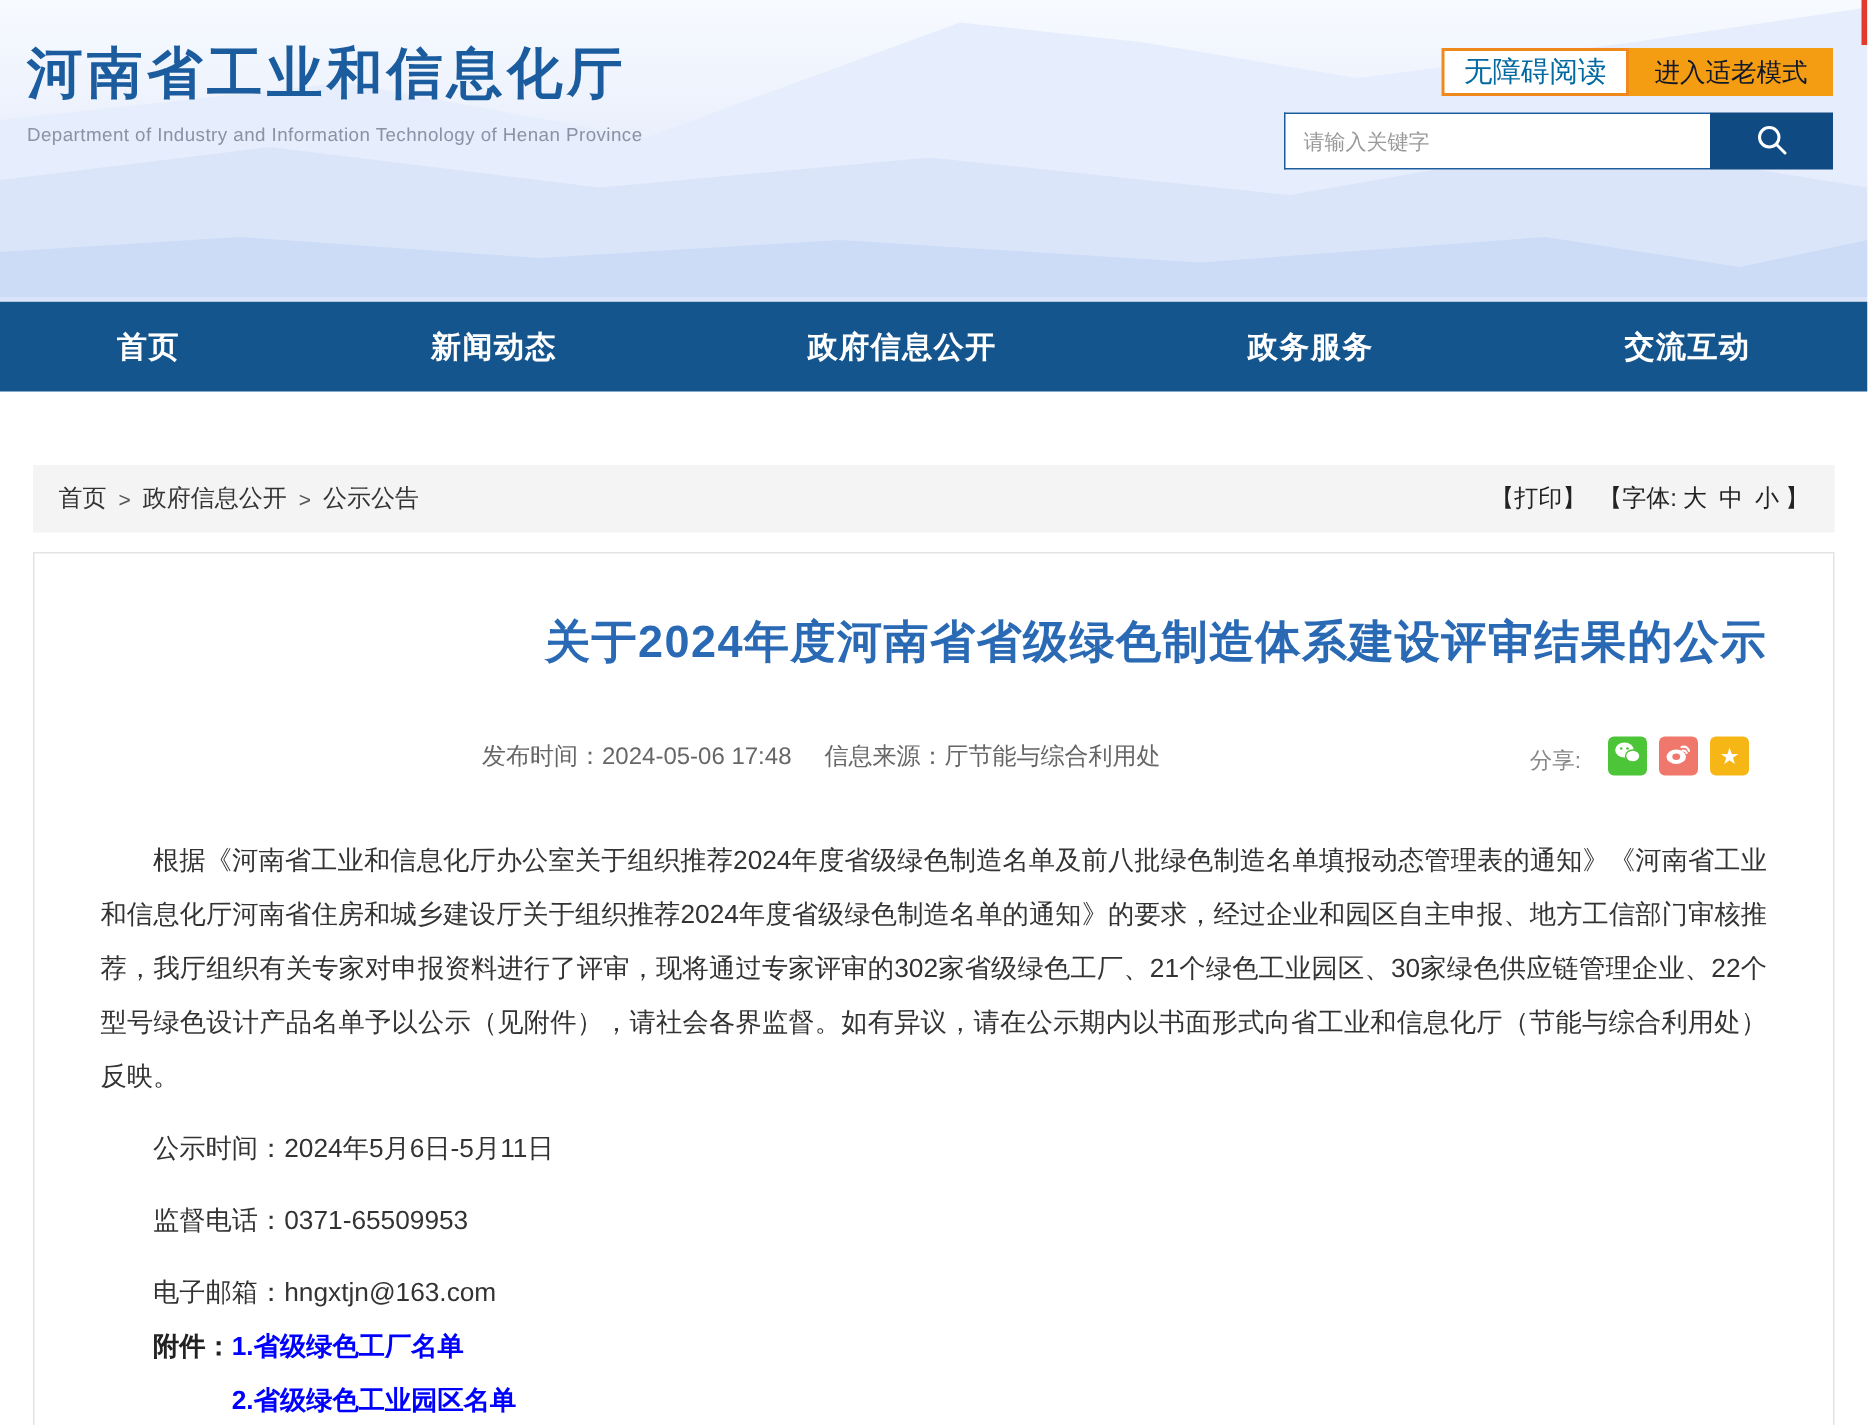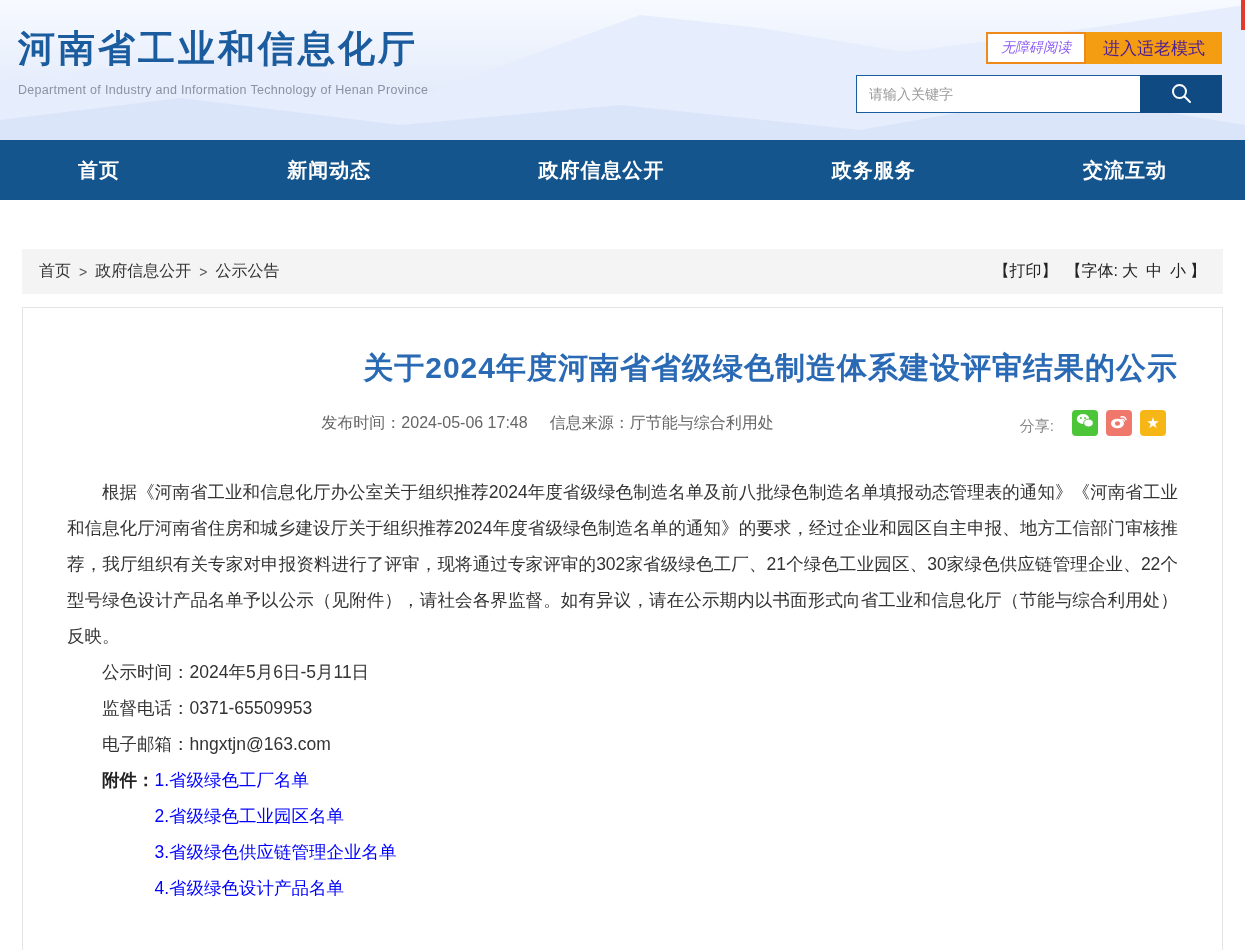--- a/index.html
+++ b/index.html
@@ -1,31 +1,31 @@
 <!DOCTYPE html>
 <html><head>
 <meta charset="utf-8">
 <style>
   * { margin:0; padding:0; box-sizing:border-box; }
   html,body { width:1245px; height:950px; overflow:hidden; background:#fff;
     font-family:"Liberation Sans", sans-serif; }
 
   
-  .site-header { position:relative; height:140px; overflow:hidden;
+  .site-header { position:relative; height:201px; overflow:hidden;
     background:linear-gradient(180deg,#f7faff 0%,#eaf0fc 45%,#d9e4f8 100%); }
   .mountains { position:absolute; left:0; top:0; width:1245px; height:198px; }
   .logo { position:absolute; left:18px; top:24px; z-index:2; }
   .logo-title { font-size:37px; font-weight:bold; color:#1b5c9e; letter-spacing:3px; }
   .logo-sub { font-size:12.5px; color:#8a93a3; margin-top:9px; letter-spacing:.3px; }
   .header-controls { position:absolute; right:23px; top:32px; z-index:2; width:412px; }
   .btn-row { display:flex; justify-content:flex-end; }
   .btn-access { height:32px; display:flex; align-items:center; padding:0 13px;
-    background:#fff; border:2px solid #f0891c; color:#8b5cf6; font-size:14px; cursor:pointer;font-style:italic; }
+    background:#fff; border:2px solid #f0891c; color:#0369a1; font-size:19px; cursor:pointer; }
   .btn-elder { height:32px; display:flex; align-items:center; padding:0 15px;
-    background:#f49c12; border:2px solid #f49c12; color:#4c1d95; font-size:17px; cursor:pointer; }
+    background:#f49c12; border:2px solid #f49c12; color:#0f172a; font-size:17px; cursor:pointer; }
   .search-row { margin-top:11px; display:flex; height:38px;padding-left:46px; }
   .search-input { flex:1; border:1px solid #1b5c9e; border-right:none; padding:0 12px;
     font-size:14px; color:#333; outline:none; font-family:"Liberation Sans",sans-serif; }
   .search-input::placeholder { color:#999; }
   .search-btn { width:82px; background:#0f4b82; border:none; display:flex;
     align-items:center; justify-content:center; cursor:pointer; }
   .red-sliver { position:absolute; right:0; top:0; width:4px; height:30px; background:#e23b2e; z-index:3; }
 
   
   .main-nav { height:60px; background:#15558d; display:flex; align-items:center;
@@ -40,40 +40,40 @@
   .crumb-sep { margin:0 8px; color:#555; font-size:14px; }
   .crumb-right { display:flex; align-items:center; font-size:16px; color:#222; }
   .print-btn { cursor:pointer; margin-right:8px; }
   .font-size-btn { cursor:pointer; margin:0 4px; }
 
   
   .card { width:1201px; margin:13px auto 0; min-height:575px; background:#fff;
     border:1px solid #e4e4e4; padding:40px 44px 60px; }
   .article-title { text-align:right; color:#2a6ab5; font-size:30px; font-weight:bold;
     letter-spacing:1px; line-height:40px; }
-  .meta-row { position:relative; margin-top:20px; height:30px; display:flex;
+  .meta-row { position:relative; margin-top:40px; height:30px; display:flex;
     align-items:center; justify-content:center; color:#666; font-size:16px; }
   .meta-text { margin-right:150px; }
   .meta-gap { display:inline-block; width:22px; }
   .share { position:absolute; right:12px; top:2px; display:flex; align-items:flex-end; }
   .share-label { color:#888; font-size:15px; margin-right:10px; }
   .icon-box { width:26px; height:26px; border-radius:4px; display:flex; align-items:center;
     justify-content:center; cursor:pointer; margin-left:8px; }
   .icon-wechat { background:#4dc538; }
   .icon-weibo { background:#f0776b; }
   .icon-qzone { background:#f6b716; color:#fff; font-size:15px; }
 
   .article-body { margin-top:36px; font-size:17.5px; line-height:36px; color:#333;
     text-align:justify; }
   .lead-para { text-indent:2em; }
-  .info-line { text-indent:2em; }
+  .info-line { text-indent:2em;margin-top:12px; }
   .attach-row { display:flex; padding-left:35px; }
   .attach-label { font-weight:bold; color:#222; white-space:nowrap; }
   .attach-links { display:flex; flex-direction:column; }
-  .attach-link { color:#0000fe; font-weight:normal; text-decoration:none; cursor:pointer; }
+  .attach-link { color:#0000fe; font-weight:bold; text-decoration:none; cursor:pointer; }
 </style>
 </head>
 <body>
 
 <header class="site-header">
   <svg class="mountains" viewBox="0 0 1245 198" preserveAspectRatio="none">
     <path d="M0,80 L230,55 L430,92 L640,15 L760,28 L905,52 L1090,28 L1245,5 L1245,198 L0,198 Z" fill="#e6edfc"></path>
     <path d="M0,120 L180,98 L400,125 L620,105 L860,130 L1060,95 L1245,125 L1245,198 L0,198 Z" fill="#dbe5fa"></path>
     <path d="M0,168 L160,158 L360,172 L560,160 L800,175 L1030,158 L1160,178 L1245,160 L1245,198 L0,198 Z" fill="#ccdbf6"></path>
   </svg>

